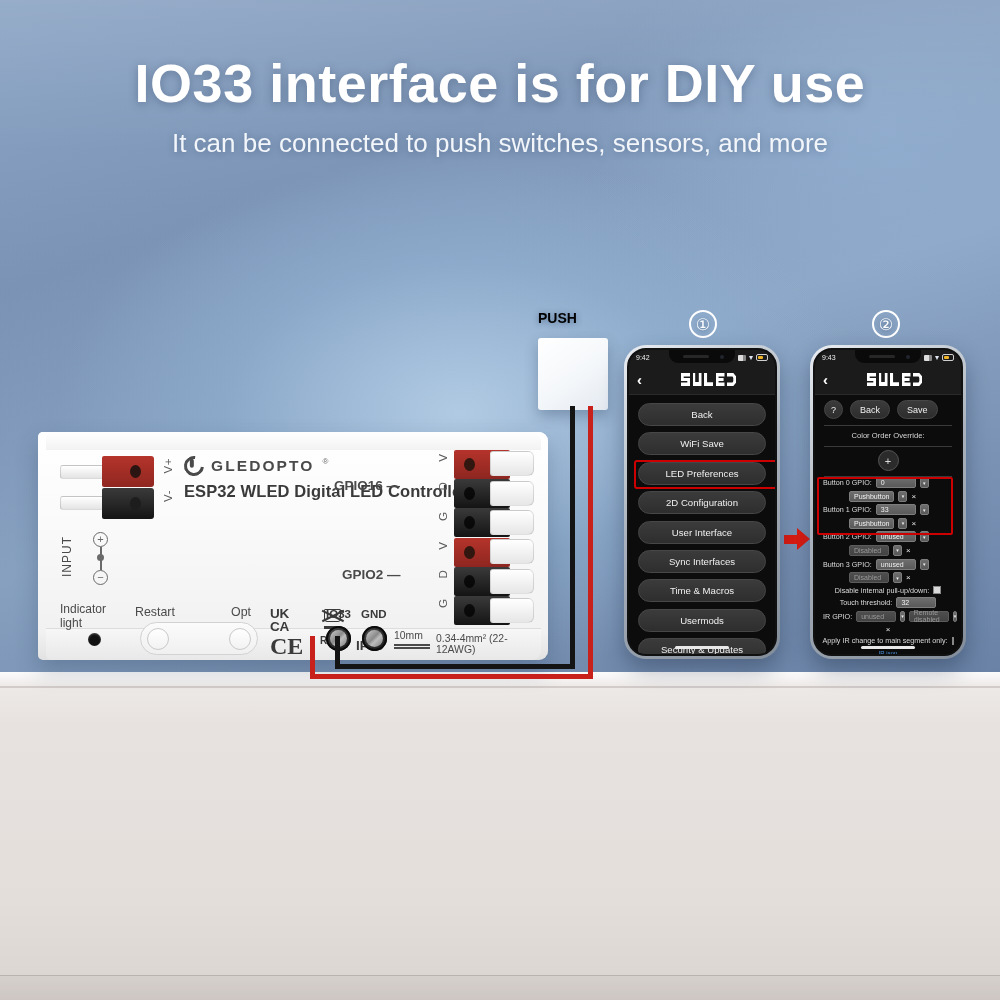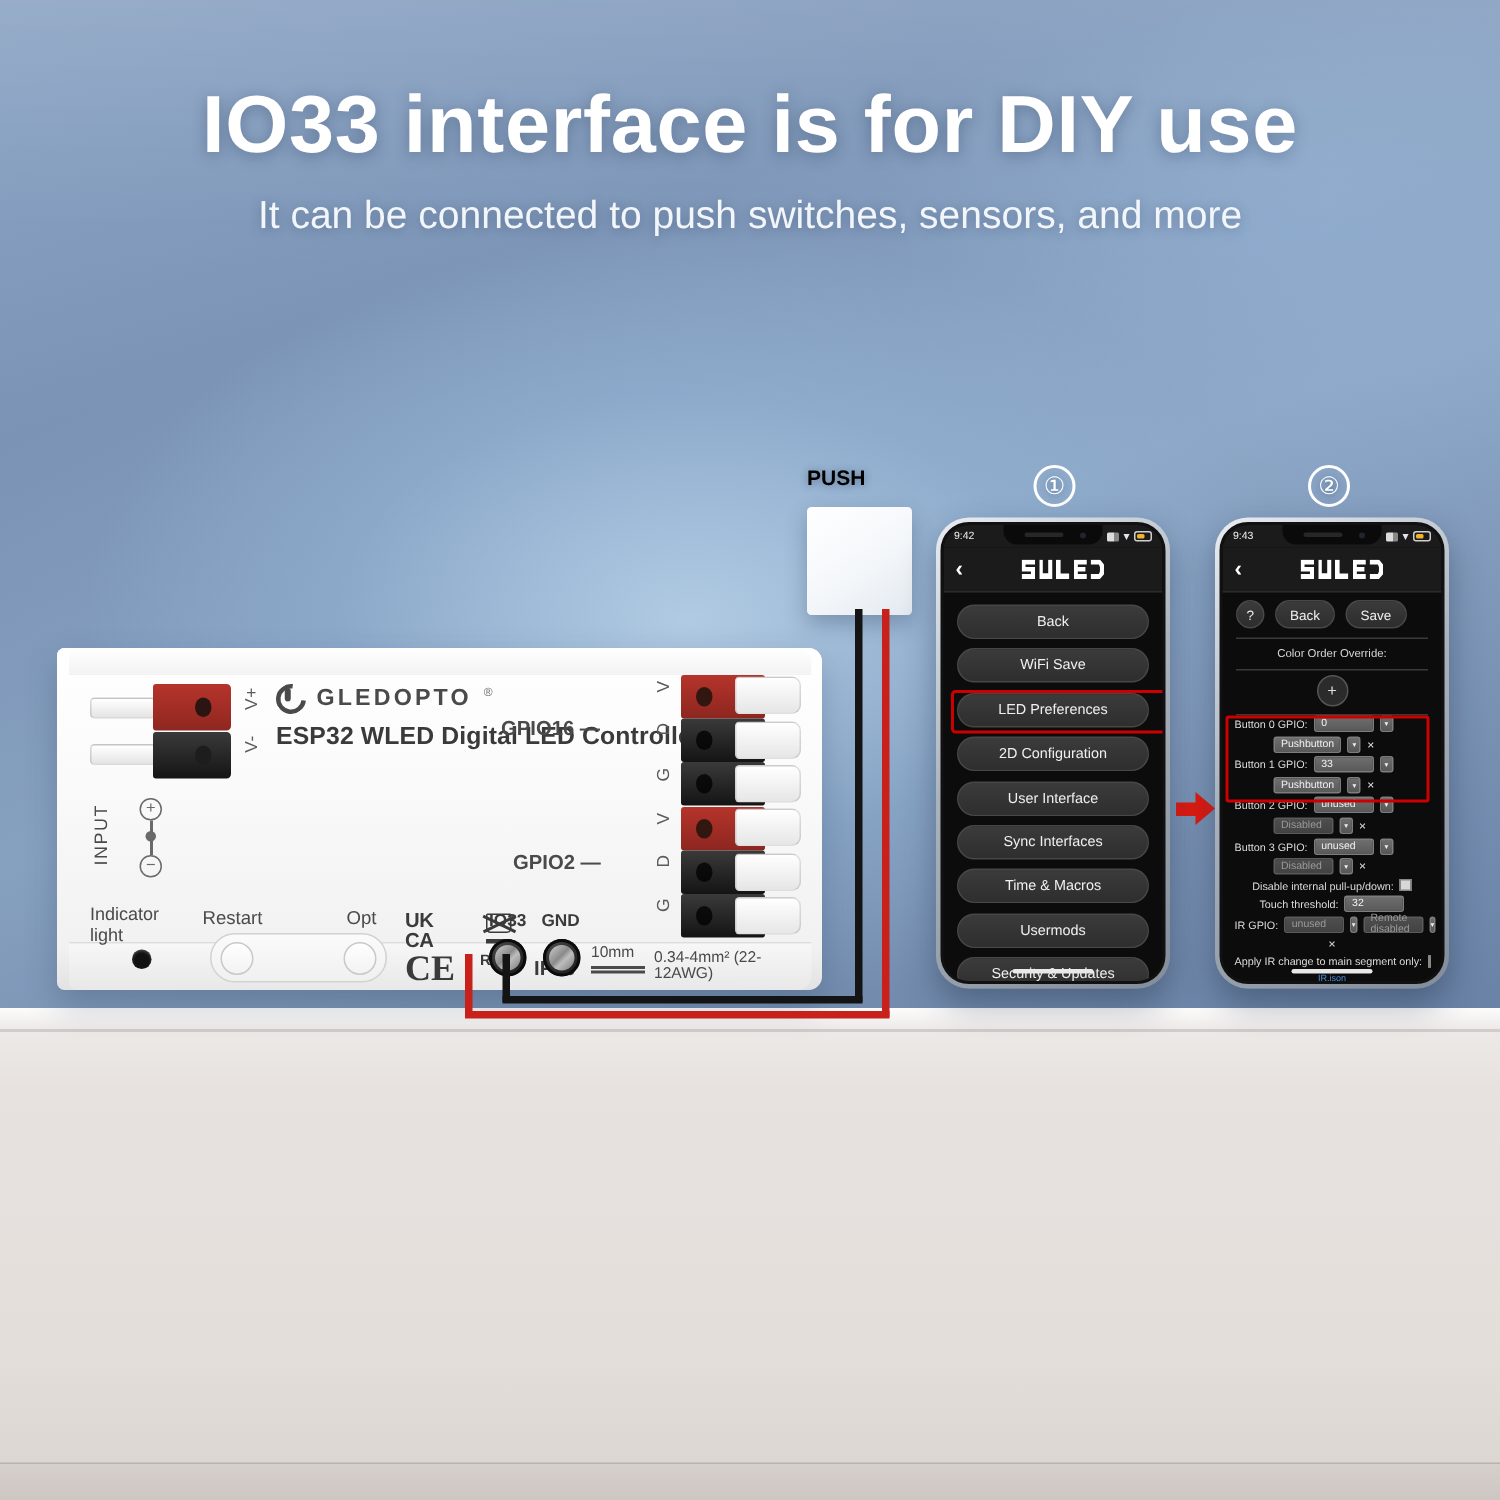--- a/index.html
+++ b/index.html
@@ -605,21 +605,21 @@
         <div class="row">
           <span class="lbl">IR GPIO:</span>
           <span class="fld dim">unused</span>
           <span class="caret">▾</span>
           <span class="fld dim">Remote disabled</span>
           <span class="caret">▾</span>
         </div>
         <div class="row" style="justify-content:center">
           <span class="xmark">×</span>
         </div>
-        <div class="row" style="justify-content:flex-start">
+        <div class="row" style="justify-content:center">
           <span class="lbl">Apply IR change to main segment only:</span>
           <span class="chk"></span>
         </div>
       </div>
       <div class="p2-bottom-line">IR.json</div>
       <div class="home-ind"></div>
     </div>
   </div>
 
   <div class="tree">

